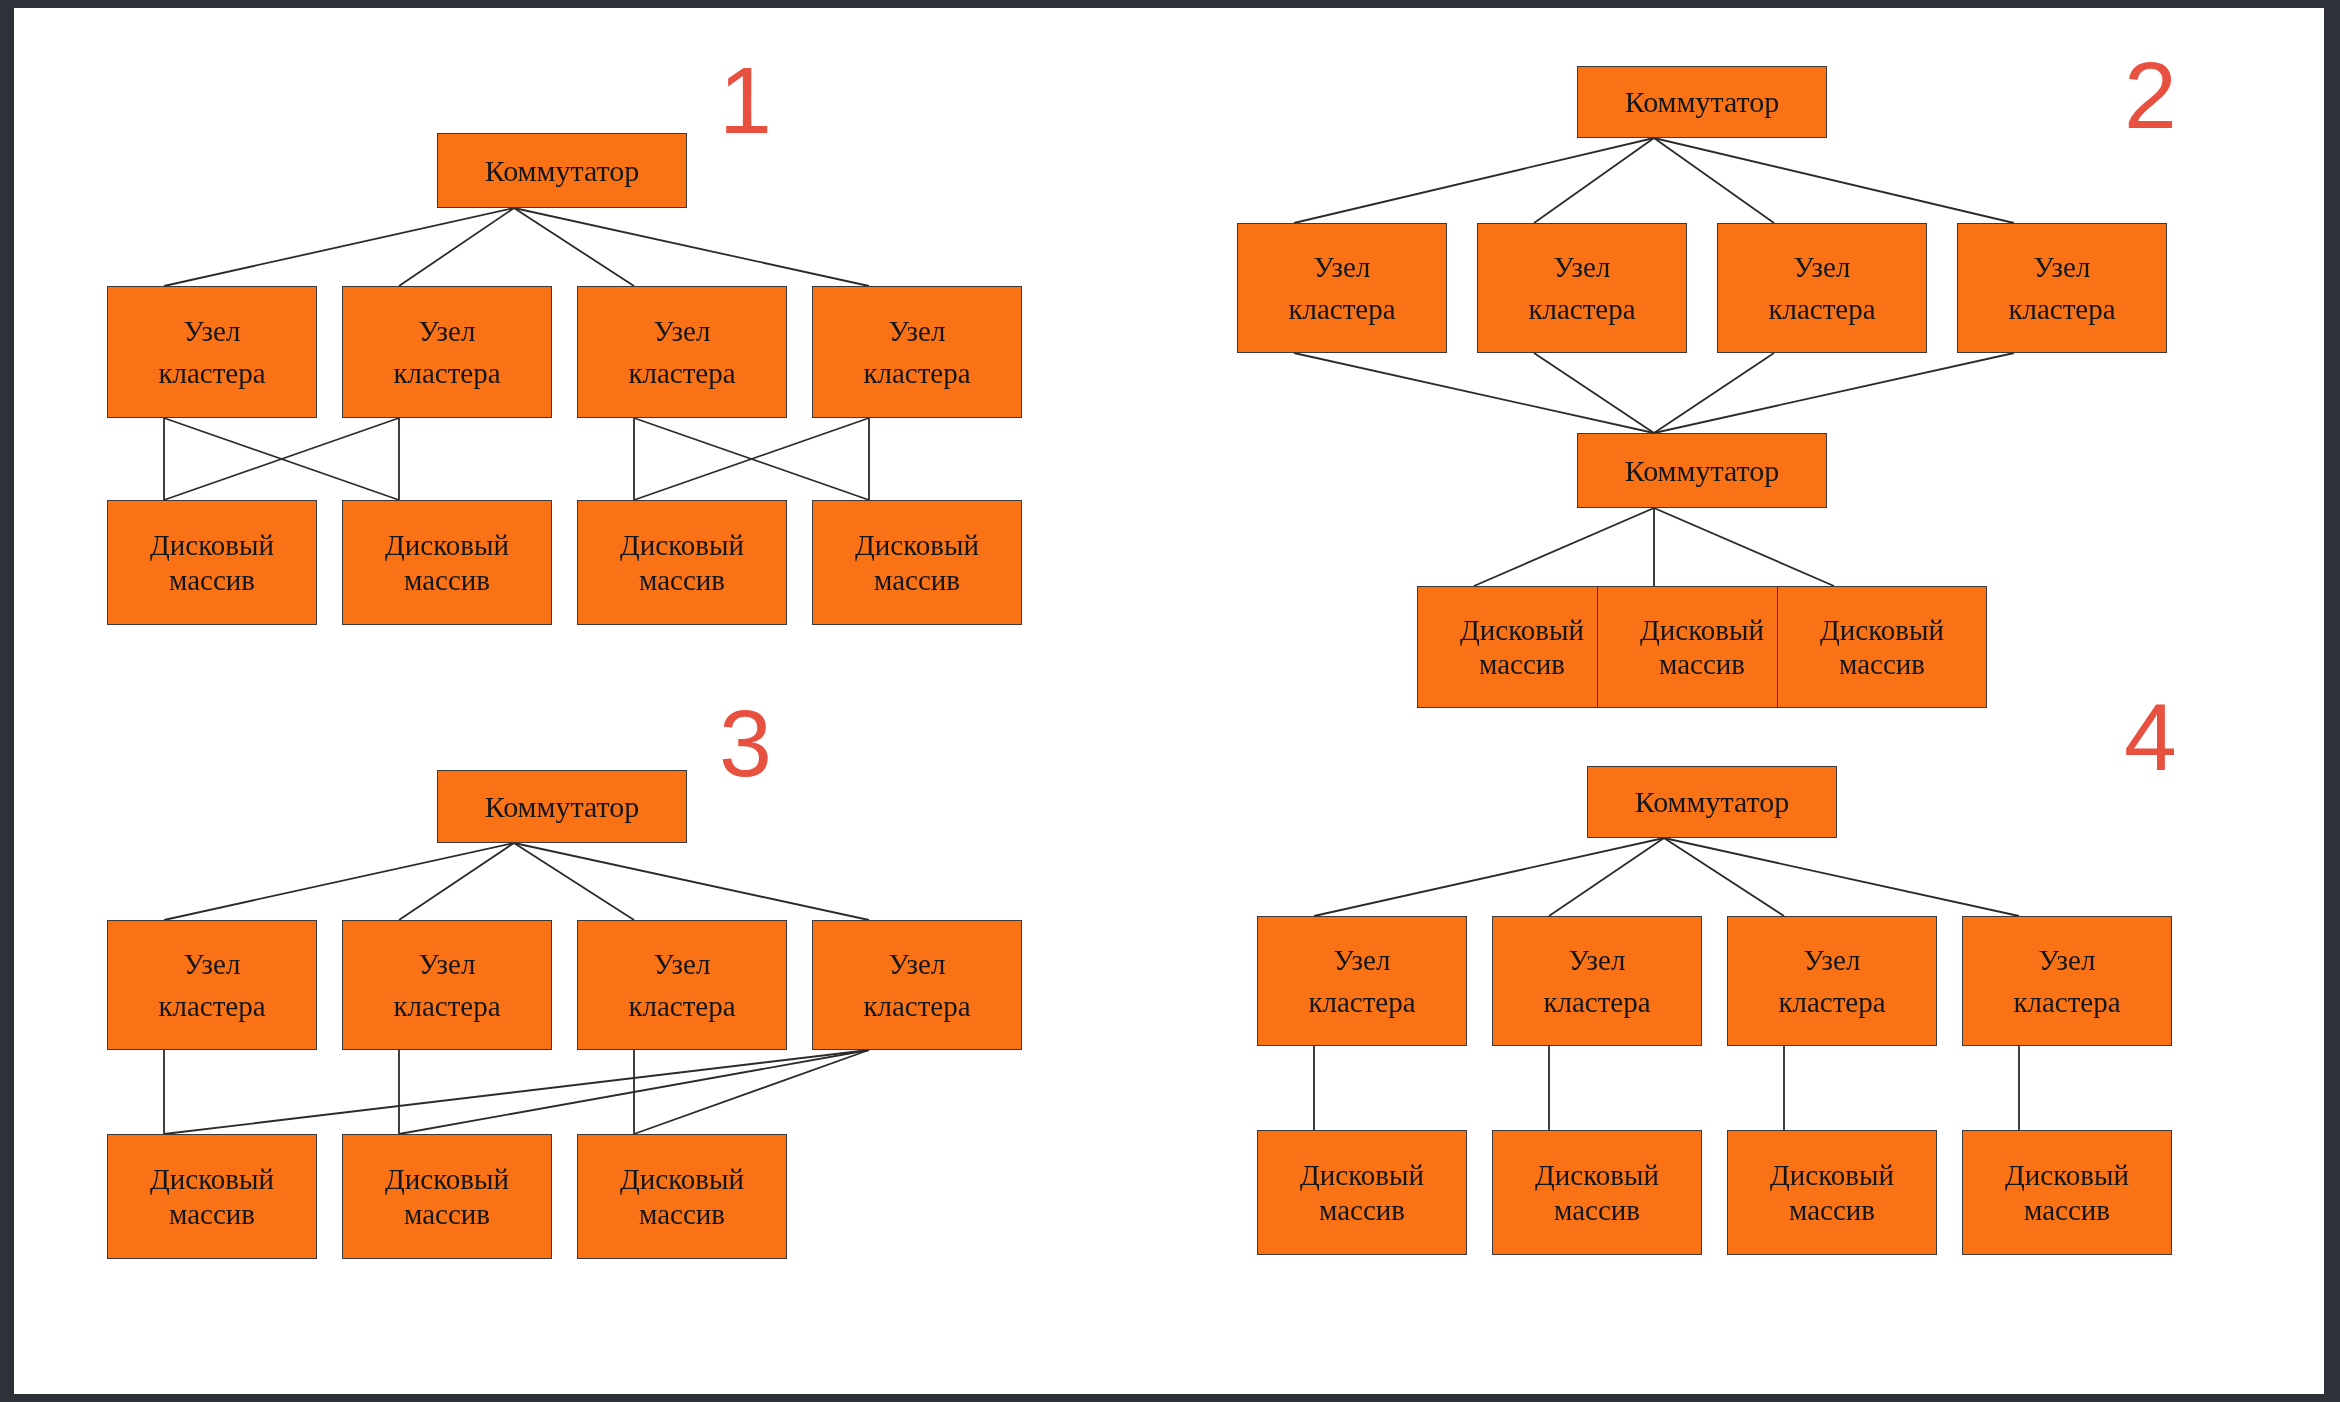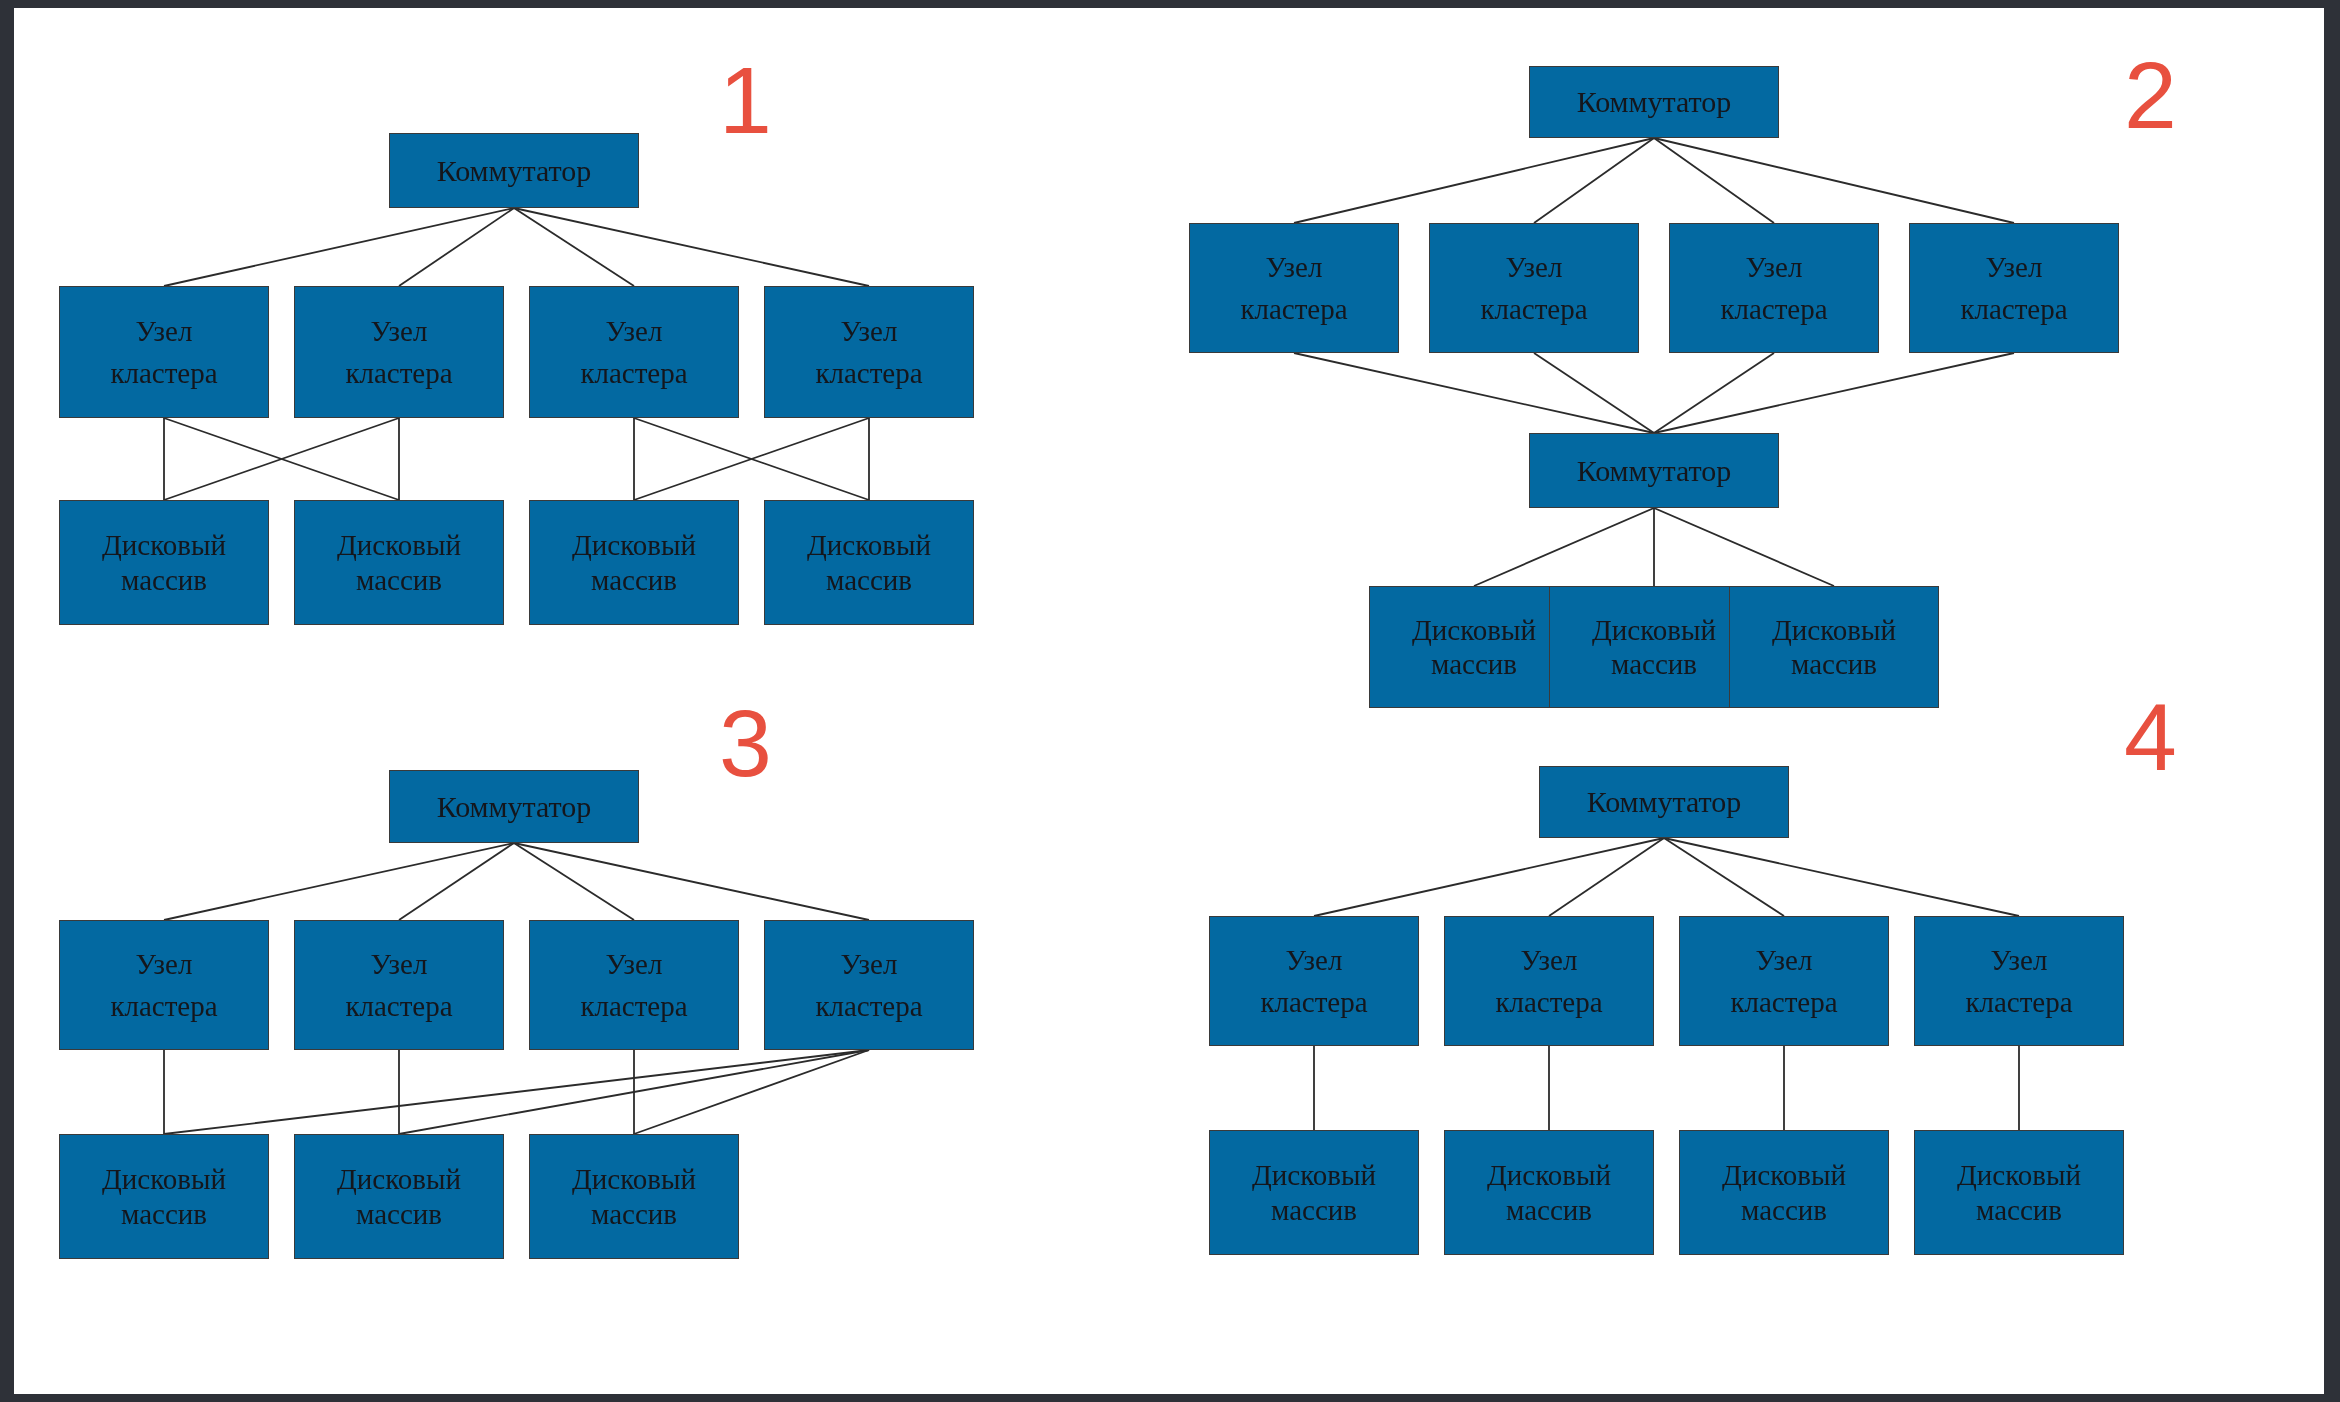--- a/index.html
+++ b/index.html
@@ -37,29 +37,30 @@
     left: 0; top: 0;
     width: 1160px;
     height: 700px;
     overflow: visible;
   }
 
   .node {
     position: absolute;
     box-sizing: border-box;
     border: 1.6px solid #3a3a3a;
-    background: #0369a1;
+    background: #f97316;
     display: flex;
     flex-direction: column;
     align-items: center;
     justify-content: center;
     line-height: 1.18;
     color: #14161c;
     text-align: center;
     z-index: 3;
+    margin-left: 48px;
   }
   .node span { display: block; white-space: nowrap; }
 
   .node-switch  { font-size: 30px; }
   .node-cluster { font-size: 29px; gap: 8px; }
   .node-disk    { font-size: 29px; }
 
   .panel-index {
     position: absolute;
     font-family: "Liberation Sans", "DejaVu Sans", sans-serif;

